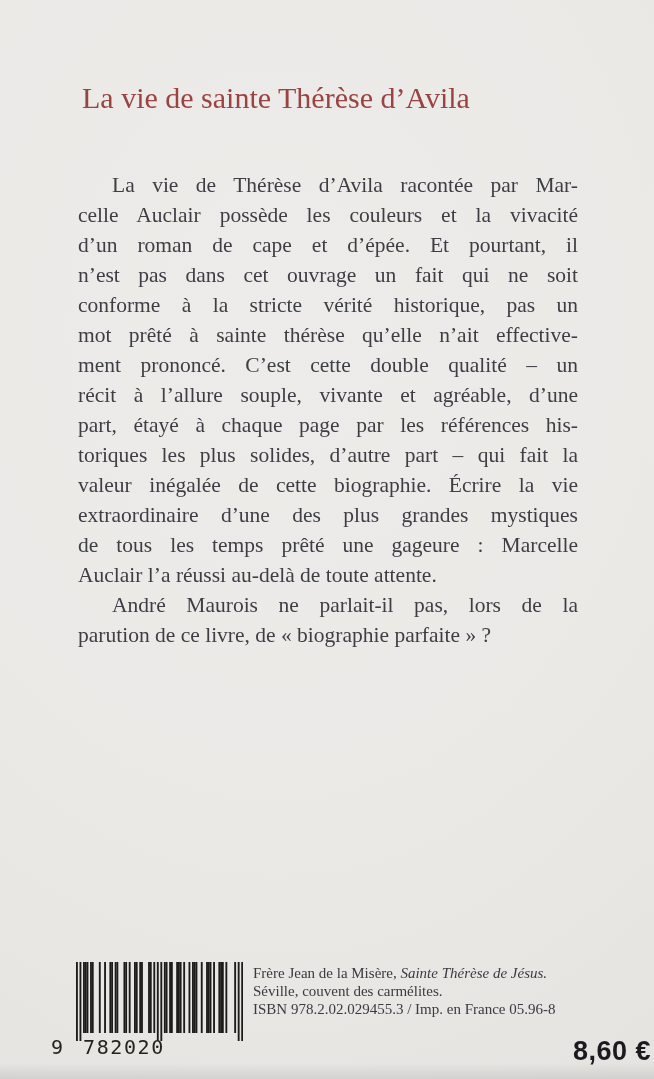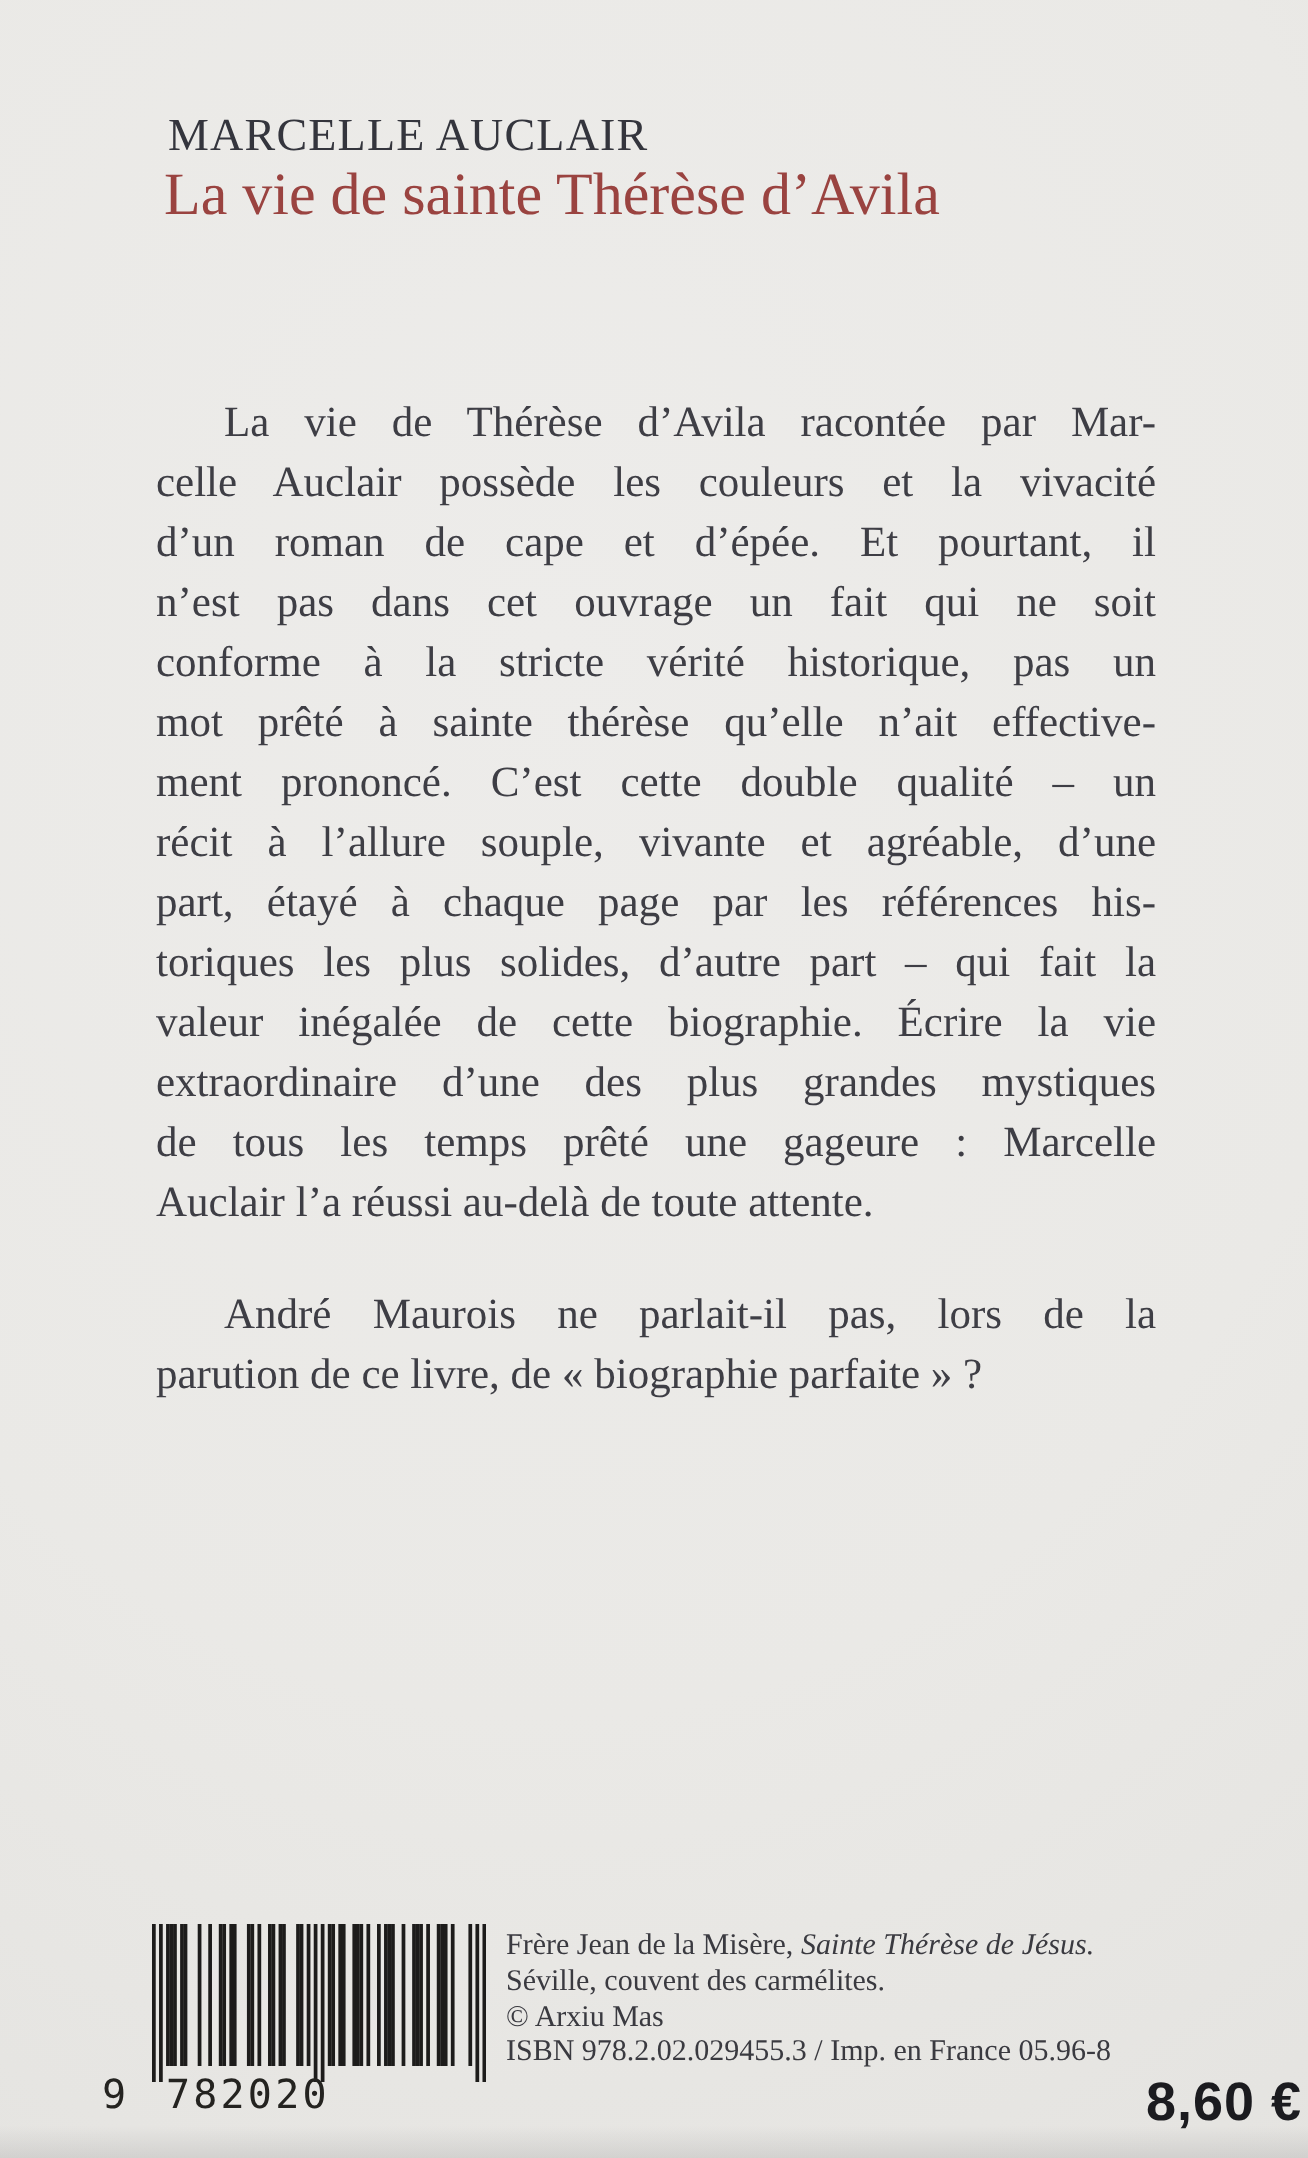--- a/index.html
+++ b/index.html
@@ -49,21 +49,21 @@
     width: 500px;
     font-size: 21.5px;
     line-height: 30px;
     color: #3e3e45;
   }
   .body-text .line {
     text-align: justify;
     text-align-last: justify;
     white-space: normal;
   }
-  .body-text .line.indent { padding-left: 34px; margin-top: 26px; }
+  .body-text .line.indent { padding-left: 34px; }
   .body-text .line.end { text-align-last: left; }
 
   .barcode {
     position: absolute;
     left: 76px;
     top: 962px;
     width: 167px;
     height: 96px;
   }
   .barcode svg { position: absolute; left: 0; top: 0; display: block; }
@@ -102,21 +102,20 @@
     letter-spacing: 0.5px;
     color: #1b1b1f;
     white-space: nowrap;
   }
 </style>
 </head>
 <body>
 
 <div class="page">
 
-  <div class="author">MARCELLE AUCLAIR</div>
 
   <div class="title">La vie de sainte Thérèse d’Avila</div>
 
   <div class="body-text">
       <div class="line indent">La vie de Thérèse d’Avila racontée par Mar-</div>
       <div class="line">celle Auclair possède les couleurs et la vivacité</div>
       <div class="line">d’un roman de cape et d’épée. Et pourtant, il</div>
       <div class="line">n’est pas dans cet ouvrage un fait qui ne soit</div>
       <div class="line">conforme à la stricte vérité historique, pas un</div>
       <div class="line">mot prêté à sainte thérèse qu’elle n’ait effective-</div>
@@ -187,19 +186,18 @@
     <span class="bc-digit bc-first">9</span>
     <span class="bc-digit bc-left">782020</span>
     <span class="bc-digit bc-right">294553</span>
   </div>
 
   <div class="credits">
     <div>
       <span>Frère Jean de la Misère, </span><span class="em">Sainte Thérèse de Jésus.</span>
     </div>
     <div>Séville, couvent des carmélites.</div>
-    <div>© Arxiu Mas</div>
     <div>ISBN 978.2.02.029455.3  / Imp. en France 05.96-8</div>
   </div>
 
   <div class="price">8,60 €</div>
 
 </div>
 
 </body></html>

